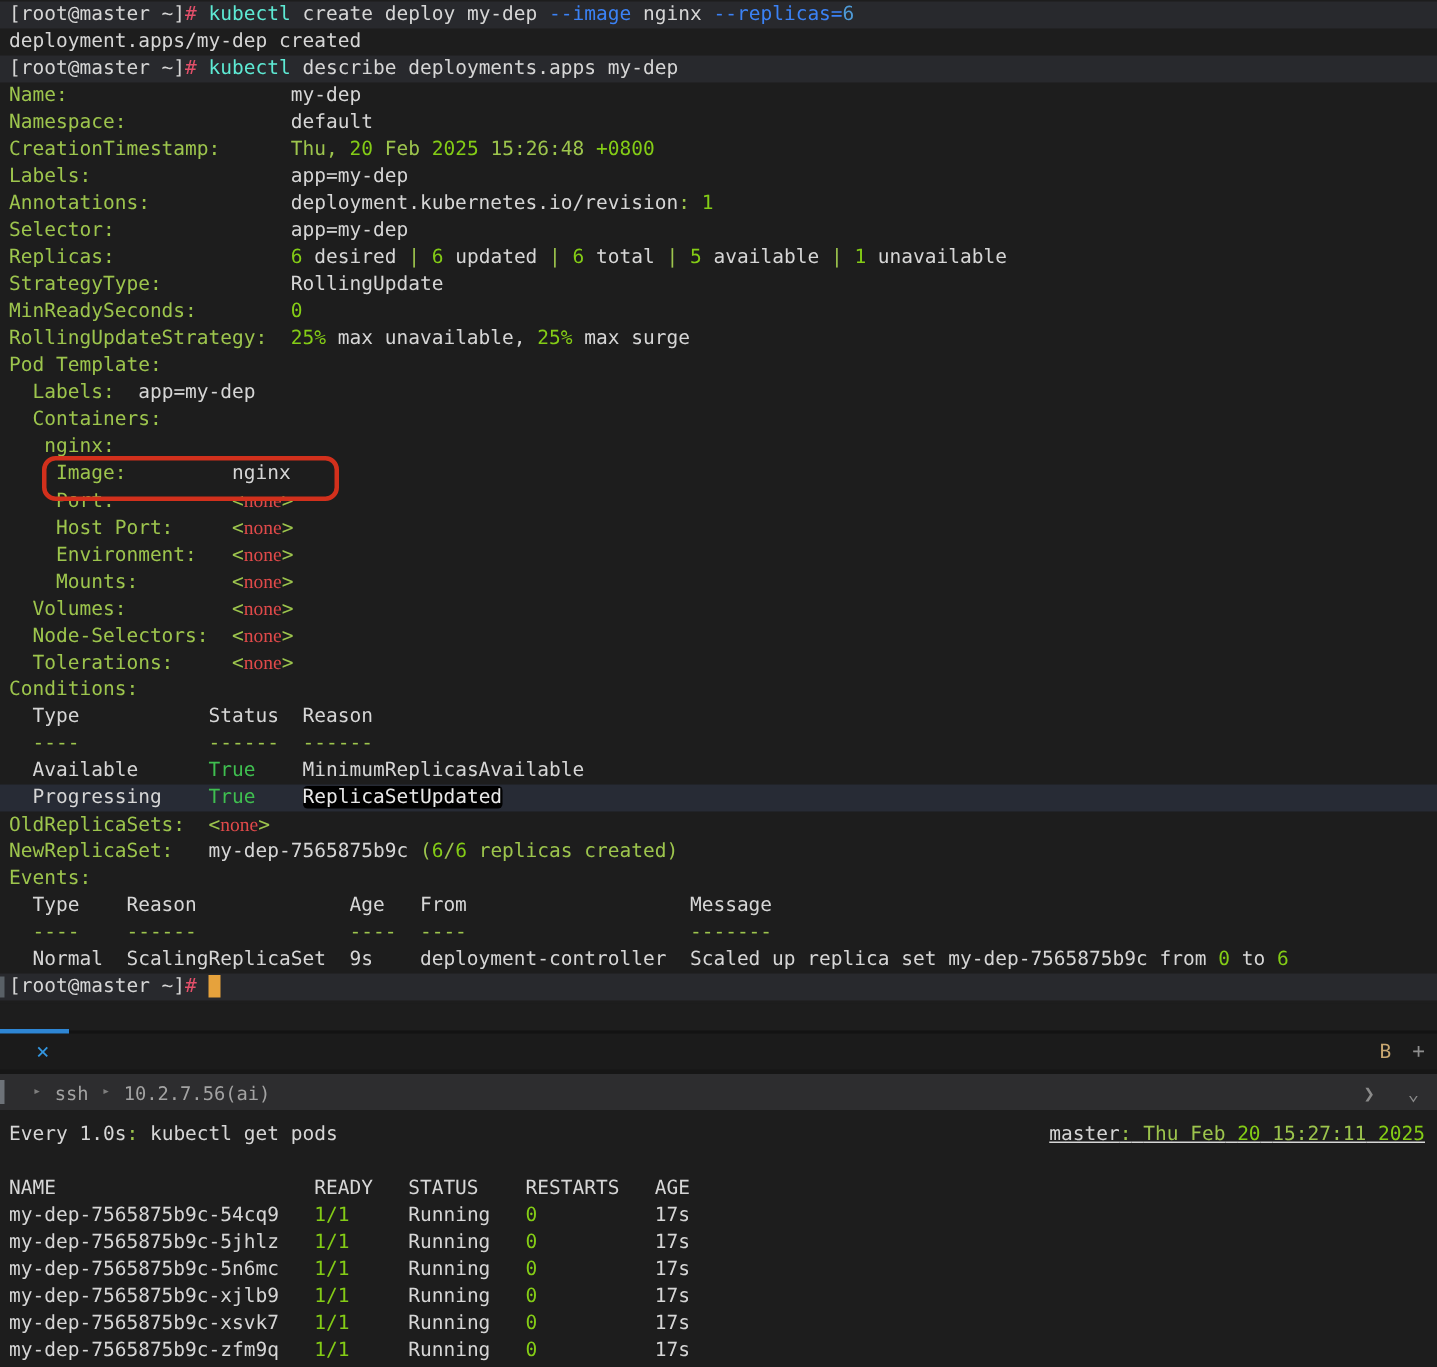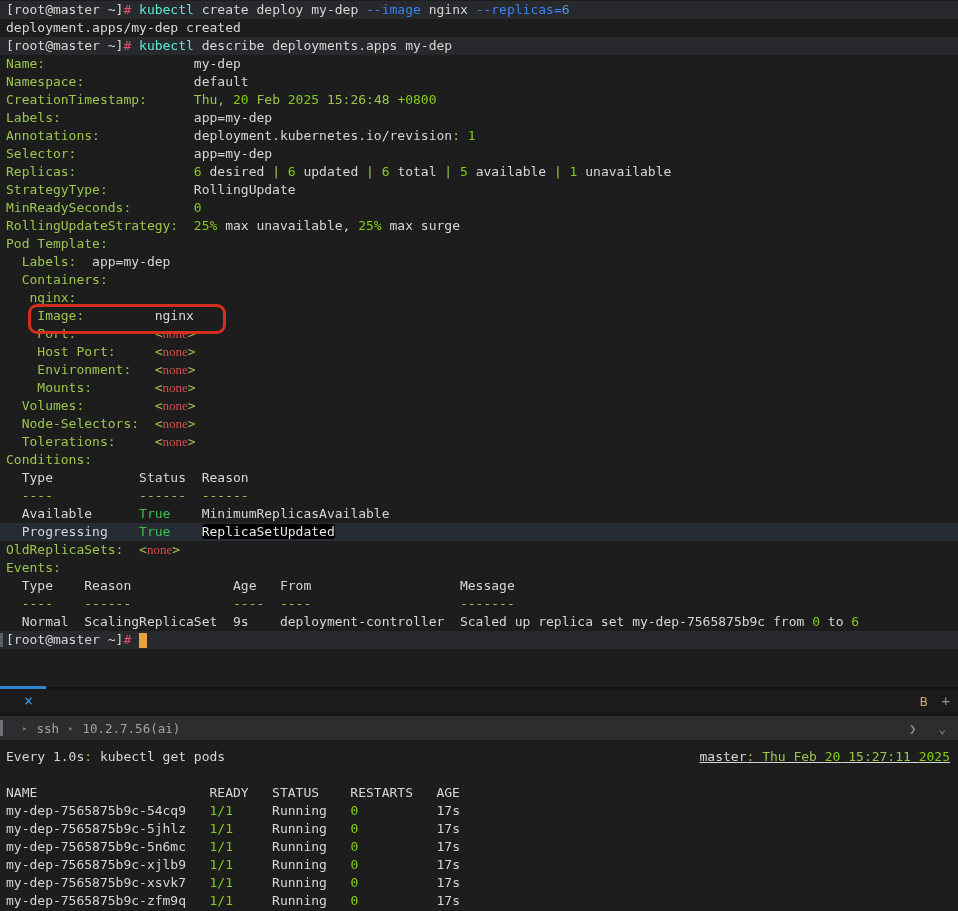--- a/index.html
+++ b/index.html
@@ -70,20 +70,21 @@
       <div class="tl"><span class="c-grn">    Mounts:</span><span class="c-fg">        </span><span class="c-grn">&lt;</span><span class="c-red">none</span><span class="c-grn">&gt;</span></div>
       <div class="tl"><span class="c-grn">  Volumes:</span><span class="c-fg">         </span><span class="c-grn">&lt;</span><span class="c-red">none</span><span class="c-grn">&gt;</span></div>
       <div class="tl"><span class="c-grn">  Node-Selectors:</span><span class="c-fg">  </span><span class="c-grn">&lt;</span><span class="c-red">none</span><span class="c-grn">&gt;</span></div>
       <div class="tl"><span class="c-grn">  Tolerations:</span><span class="c-fg">     </span><span class="c-grn">&lt;</span><span class="c-red">none</span><span class="c-grn">&gt;</span></div>
       <div class="tl"><span class="c-grn">Conditions:</span></div>
       <div class="tl"><span class="c-fg">  Type           Status  Reason</span></div>
       <div class="tl"><span class="c-grn">  ----           ------  ------</span></div>
       <div class="tl"><span class="c-fg">  Available      </span><span class="c-tru">True</span><span class="c-fg">    MinimumReplicasAvailable</span></div>
       <div class="tl hl-row"><span class="c-fg">  Progressing    </span><span class="c-tru">True</span><span class="c-fg">    </span><span class="c-sel">ReplicaSetUpdated</span></div>
       <div class="tl"><span class="c-grn">OldReplicaSets:</span><span class="c-fg">  </span><span class="c-grn">&lt;</span><span class="c-red">none</span><span class="c-grn">&gt;</span></div>
+      <div class="tl"><span class="c-grn">NewReplicaSet:</span><span class="c-fg">   my-dep-7565875b9c </span><span class="c-grn">(</span><span class="c-pur">6</span><span class="c-grn">/</span><span class="c-pur">6</span><span class="c-grn"> replicas created</span><span class="c-grn">)</span></div>
       <div class="tl"><span class="c-grn">Events:</span></div>
       <div class="tl"><span class="c-fg">  Type    Reason             Age   From                   Message</span></div>
       <div class="tl"><span class="c-grn">  ----    ------             ----  ----                   -------</span></div>
       <div class="tl"><span class="c-fg">  Normal  ScalingReplicaSet  9s    deployment-controller  Scaled up replica set my-dep-7565875b9c from </span><span class="c-pur">0</span><span class="c-fg"> to </span><span class="c-pur">6</span></div>
       <div class="tl hl-cmd"><span class="edge-marker"></span><span class="c-fg">[root@master ~]</span><span class="c-pink">#</span><span class="c-fg"> </span><span class="c-cur"></span></div>
       <div class="anno"></div>
     </div>
 
   <div class="gap">
     <div class="indicator"></div>

